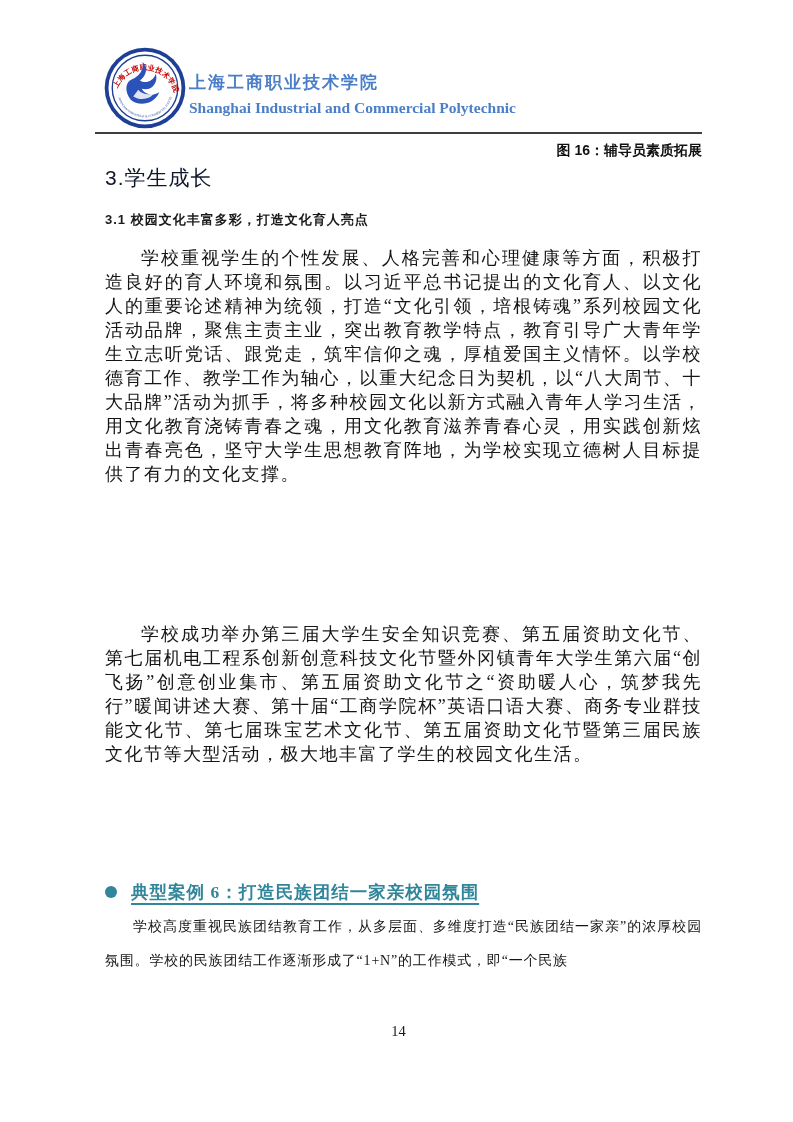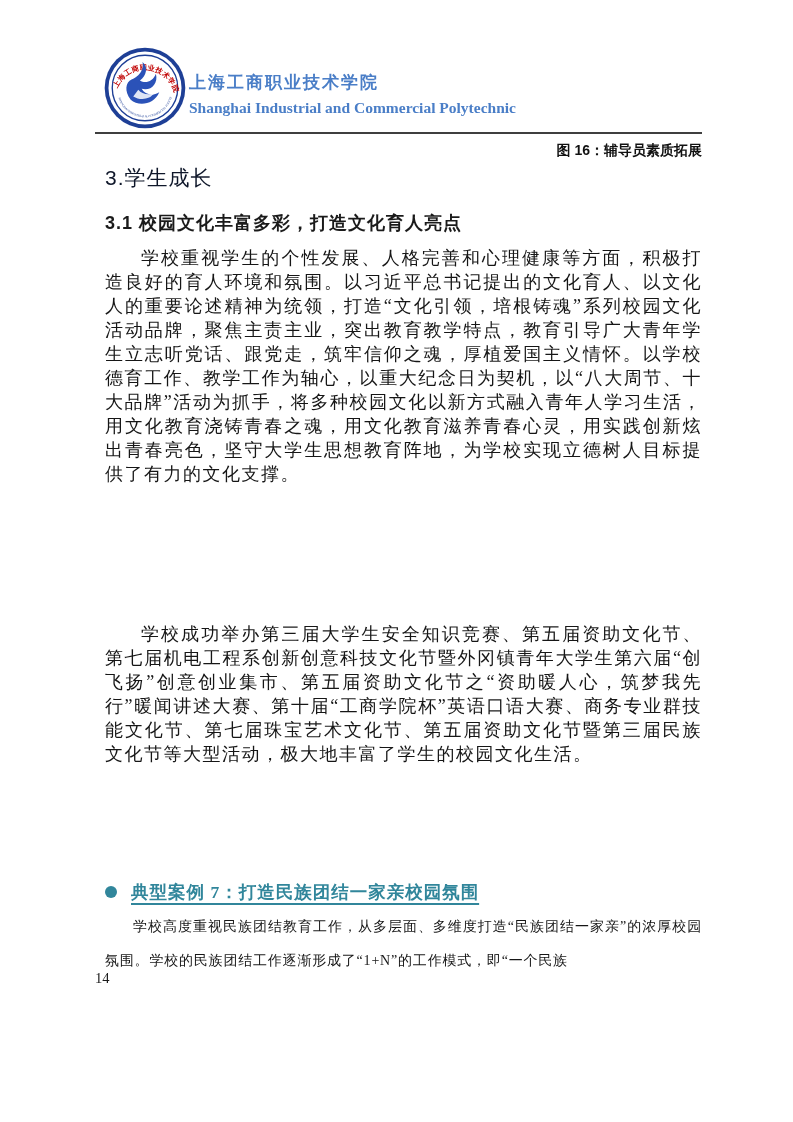--- a/index.html
+++ b/index.html
@@ -64,21 +64,21 @@
     font-family: "Liberation Sans", "DejaVu Sans", sans-serif;
     font-size: 21px;
     font-weight: 500;
     letter-spacing: 1px;
     color: #0f172a;
   }
   .h2 {
     position: absolute;
     left: 105px; top: 211px;
     font-family: "Liberation Sans", "DejaVu Sans", sans-serif;
-    font-size: 18px;
+    font-size: 13px;
     font-weight: bold;
     letter-spacing: 1px;
     color: #1a1a1a;
   }
 
   
   .body-para {
     position: absolute;
     left: 105px;
     width: 597px;
@@ -138,22 +138,23 @@
     left: 105px; top: 1021px;
     font-family: "Liberation Serif", "DejaVu Serif", serif;
     font-size: 16px;
     font-weight: bold;
     font-style: italic;
     letter-spacing: 1.5px;
     color: #1f3864;
   }
   .footer-page {
     position: absolute;
-    left: 95px; top: 970px;
+    left: 95px; top: 1023px;
     width: 607px;
+    text-align: center;
     font-family: "Liberation Serif", "DejaVu Serif", serif;
     font-size: 14.5px;
     color: #1a1a1a;
   }
 </style>
 </head>
 <body>
 
 <div class="page">
 
@@ -185,20 +186,20 @@
   <div class="fig-caption">图 16：辅导员素质拓展</div>
 
   <div class="h1">3.学生成长</div>
   <div class="h2">3.1 校园文化丰富多彩，打造文化育人亮点</div>
 
   <div class="body-para para1">学校重视学生的个性发展、人格完善和心理健康等方面，积极打造良好的育人环境和氛围。以习近平总书记提出的文化育人、以文化人的重要论述精神为统领，打造“文化引领，培根铸魂”系列校园文化活动品牌，聚焦主责主业，突出教育教学特点，教育引导广大青年学生立志听党话、跟党走，筑牢信仰之魂，厚植爱国主义情怀。以学校德育工作、教学工作为轴心，以重大纪念日为契机，以“八大周节、十大品牌”活动为抓手，将多种校园文化以新方式融入青年人学习生活，用文化教育浇铸青春之魂，用文化教育滋养青春心灵，用实践创新炫出青春亮色，坚守大学生思想教育阵地，为学校实现立德树人目标提供了有力的文化支撑。</div>
   <div class="body-para para2">学校成功举办第三届大学生安全知识竞赛、第五届资助文化节、第七届机电工程系创新创意科技文化节暨外冈镇青年大学生第六届“创飞扬”创意创业集市、第五届资助文化节之“资助暖人心，筑梦我先行”暖闻讲述大赛、第十届“工商学院杯”英语口语大赛、商务专业群技能文化节、第七届珠宝艺术文化节、第五届资助文化节暨第三届民族文化节等大型活动，极大地丰富了学生的校园文化生活。</div>
 
   <div class="case-heading">
     <span class="bullet-dot"></span>
-    <span class="case-title">典型案例 7：打造民族团结一家亲校园氛围</span>
+    <span class="case-title">典型案例 6：打造民族团结一家亲校园氛围</span>
   </div>
 
   <div class="para3">学校高度重视民族团结教育工作，从多层面、多维度打造“民族团结一家亲”的浓厚校园氛围。学校的民族团结工作逐渐形成了“1+N”的工作模式，即“一个民族</div>
 
   <div class="footer-page">14</div>
 
 </div>
 
 </body></html>

